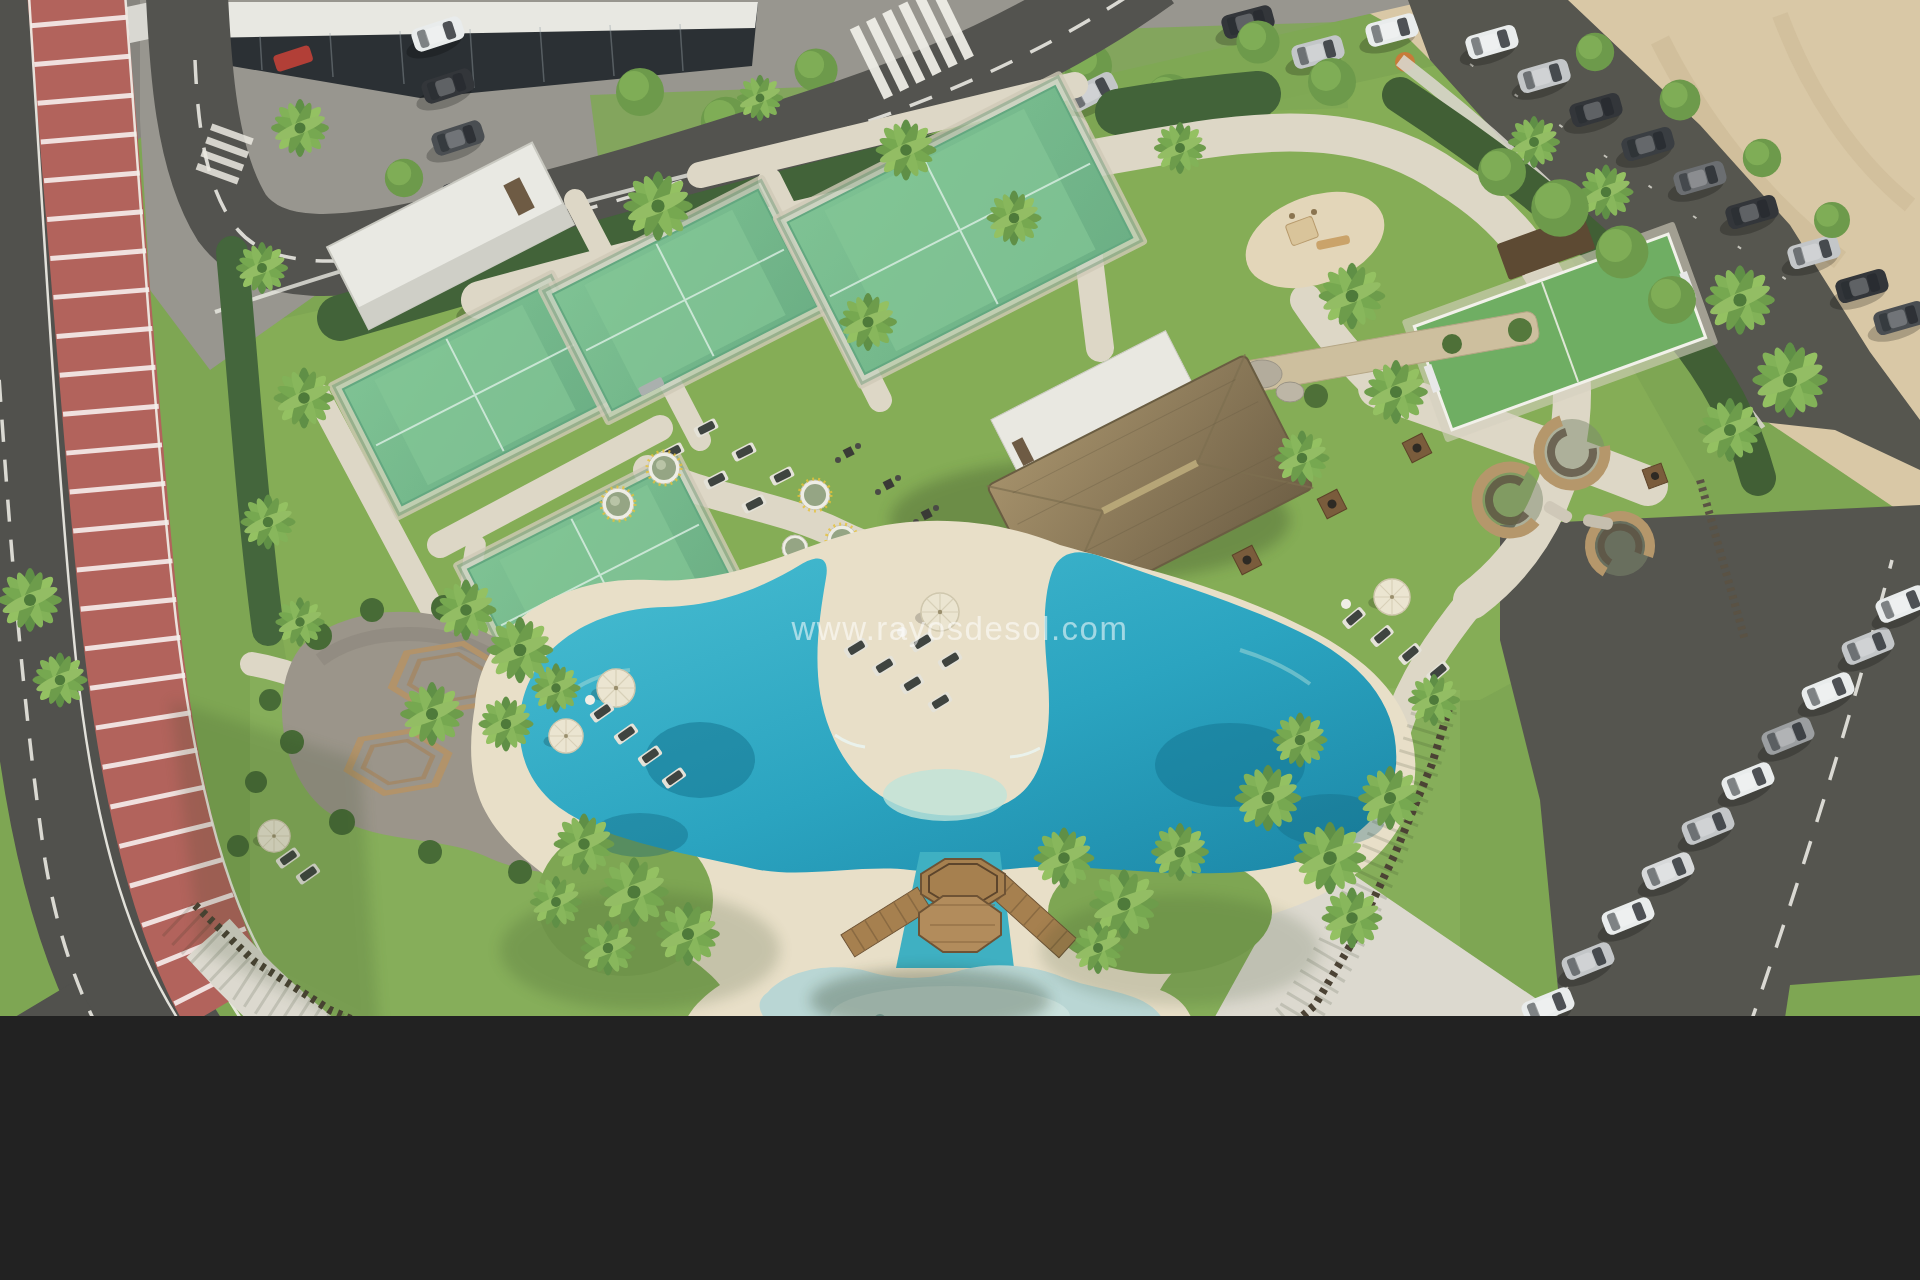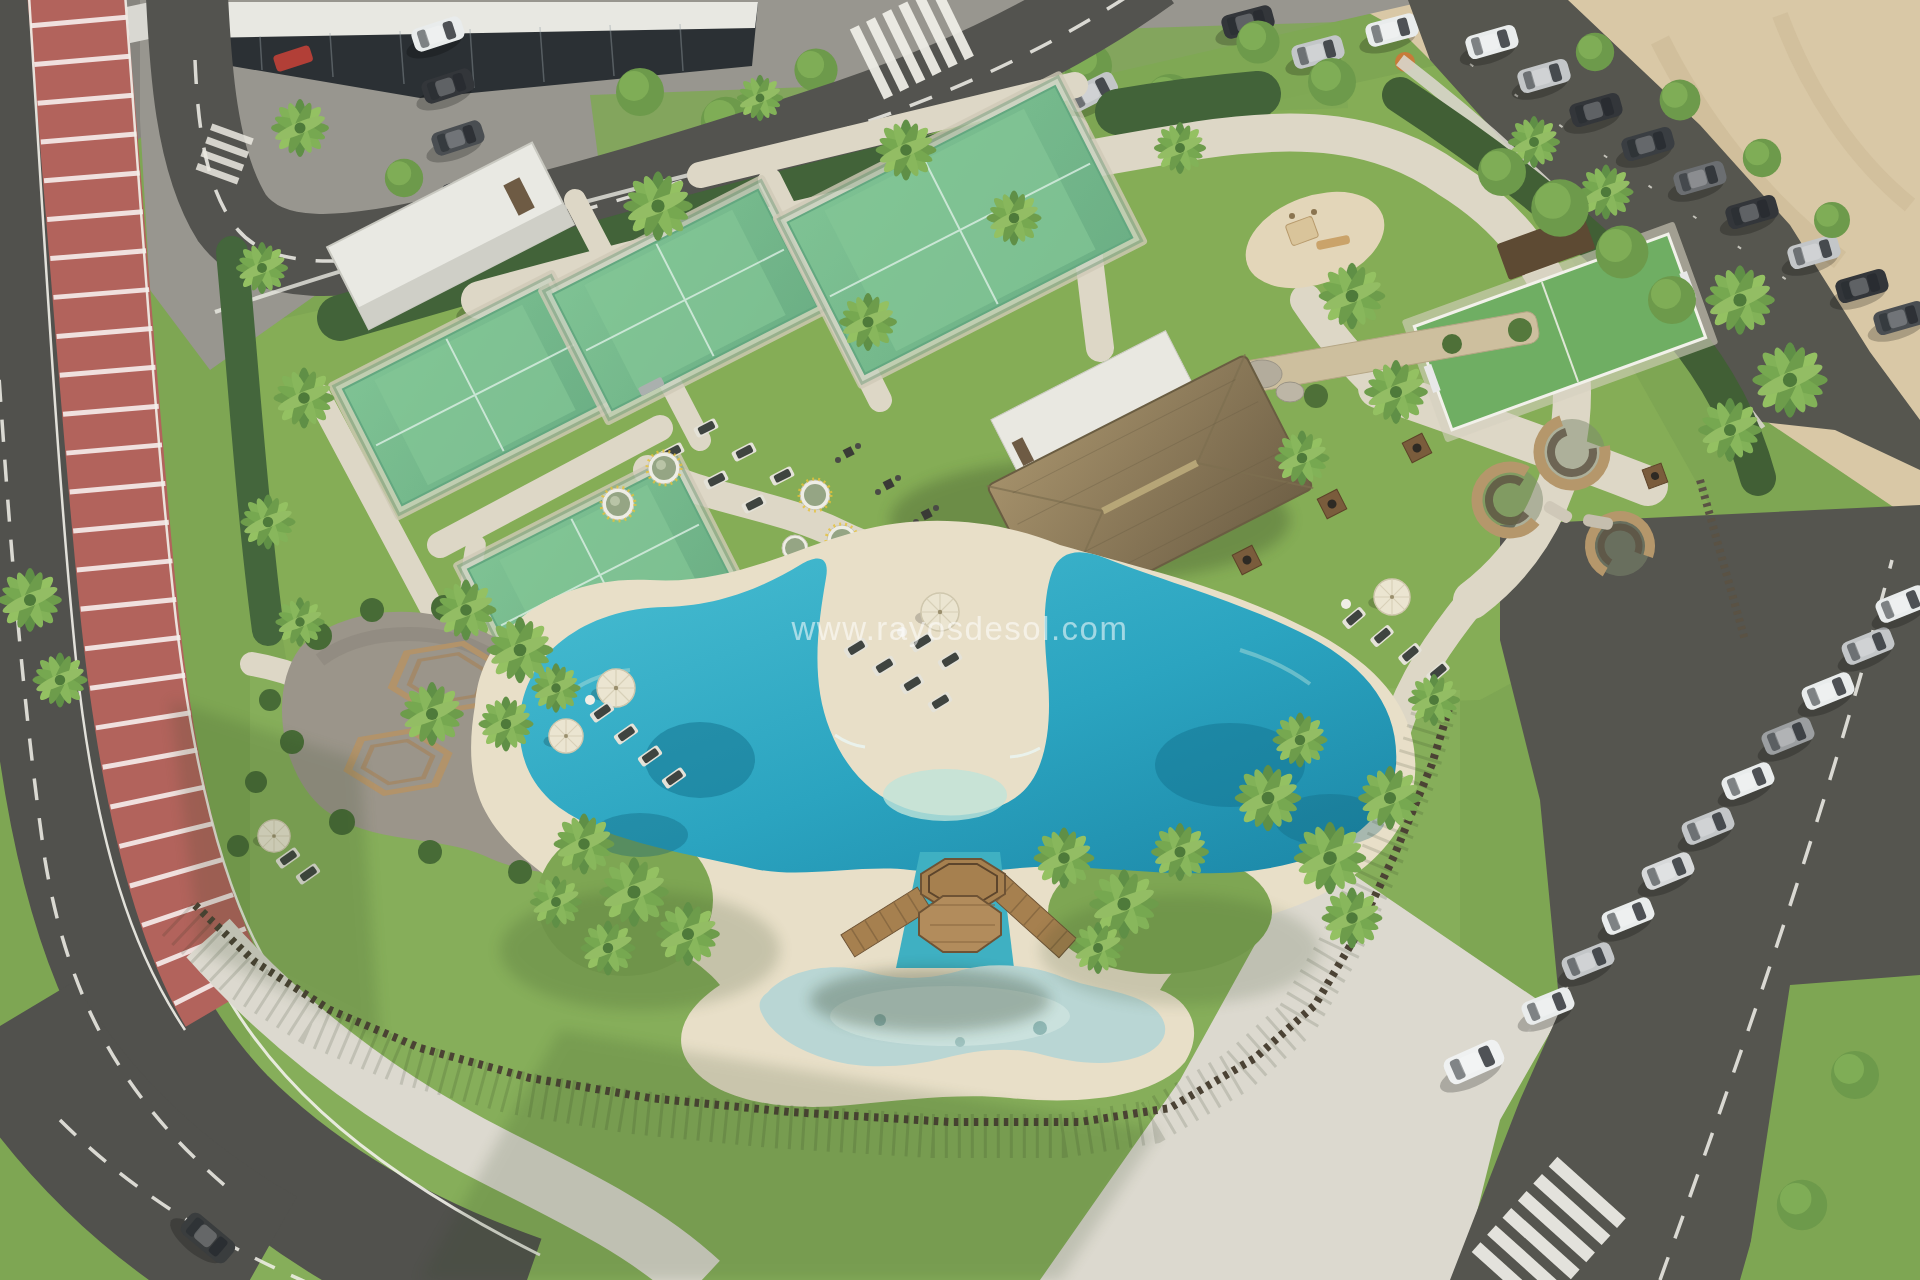--- a/index.html
+++ b/index.html
@@ -1,16 +1,16 @@
 <!DOCTYPE html>
 <html><head>
 <meta charset="utf-8">
 <style>
   html,body{margin:0;padding:0;background:#222;}
-  .stage{position:relative;width:1920px;height:1280px;overflow:hidden;background:#7ea653;
+  .stage{position:relative;width:1920px;height:1016px;overflow:hidden;background:#7ea653;
          font-family:"Liberation Sans",sans-serif;}
   .stage svg{position:absolute;left:0;top:0;}
   .watermark{position:absolute;left:50%;top:610px;transform:translateX(-50%);
              font-size:33px;font-weight:400;letter-spacing:1.5px;white-space:nowrap;
              color:rgba(255,255,255,.55);z-index:10;pointer-events:none;}
 </style>
 </head>
 <body>
 
 <figure class="stage" style="margin:0">

